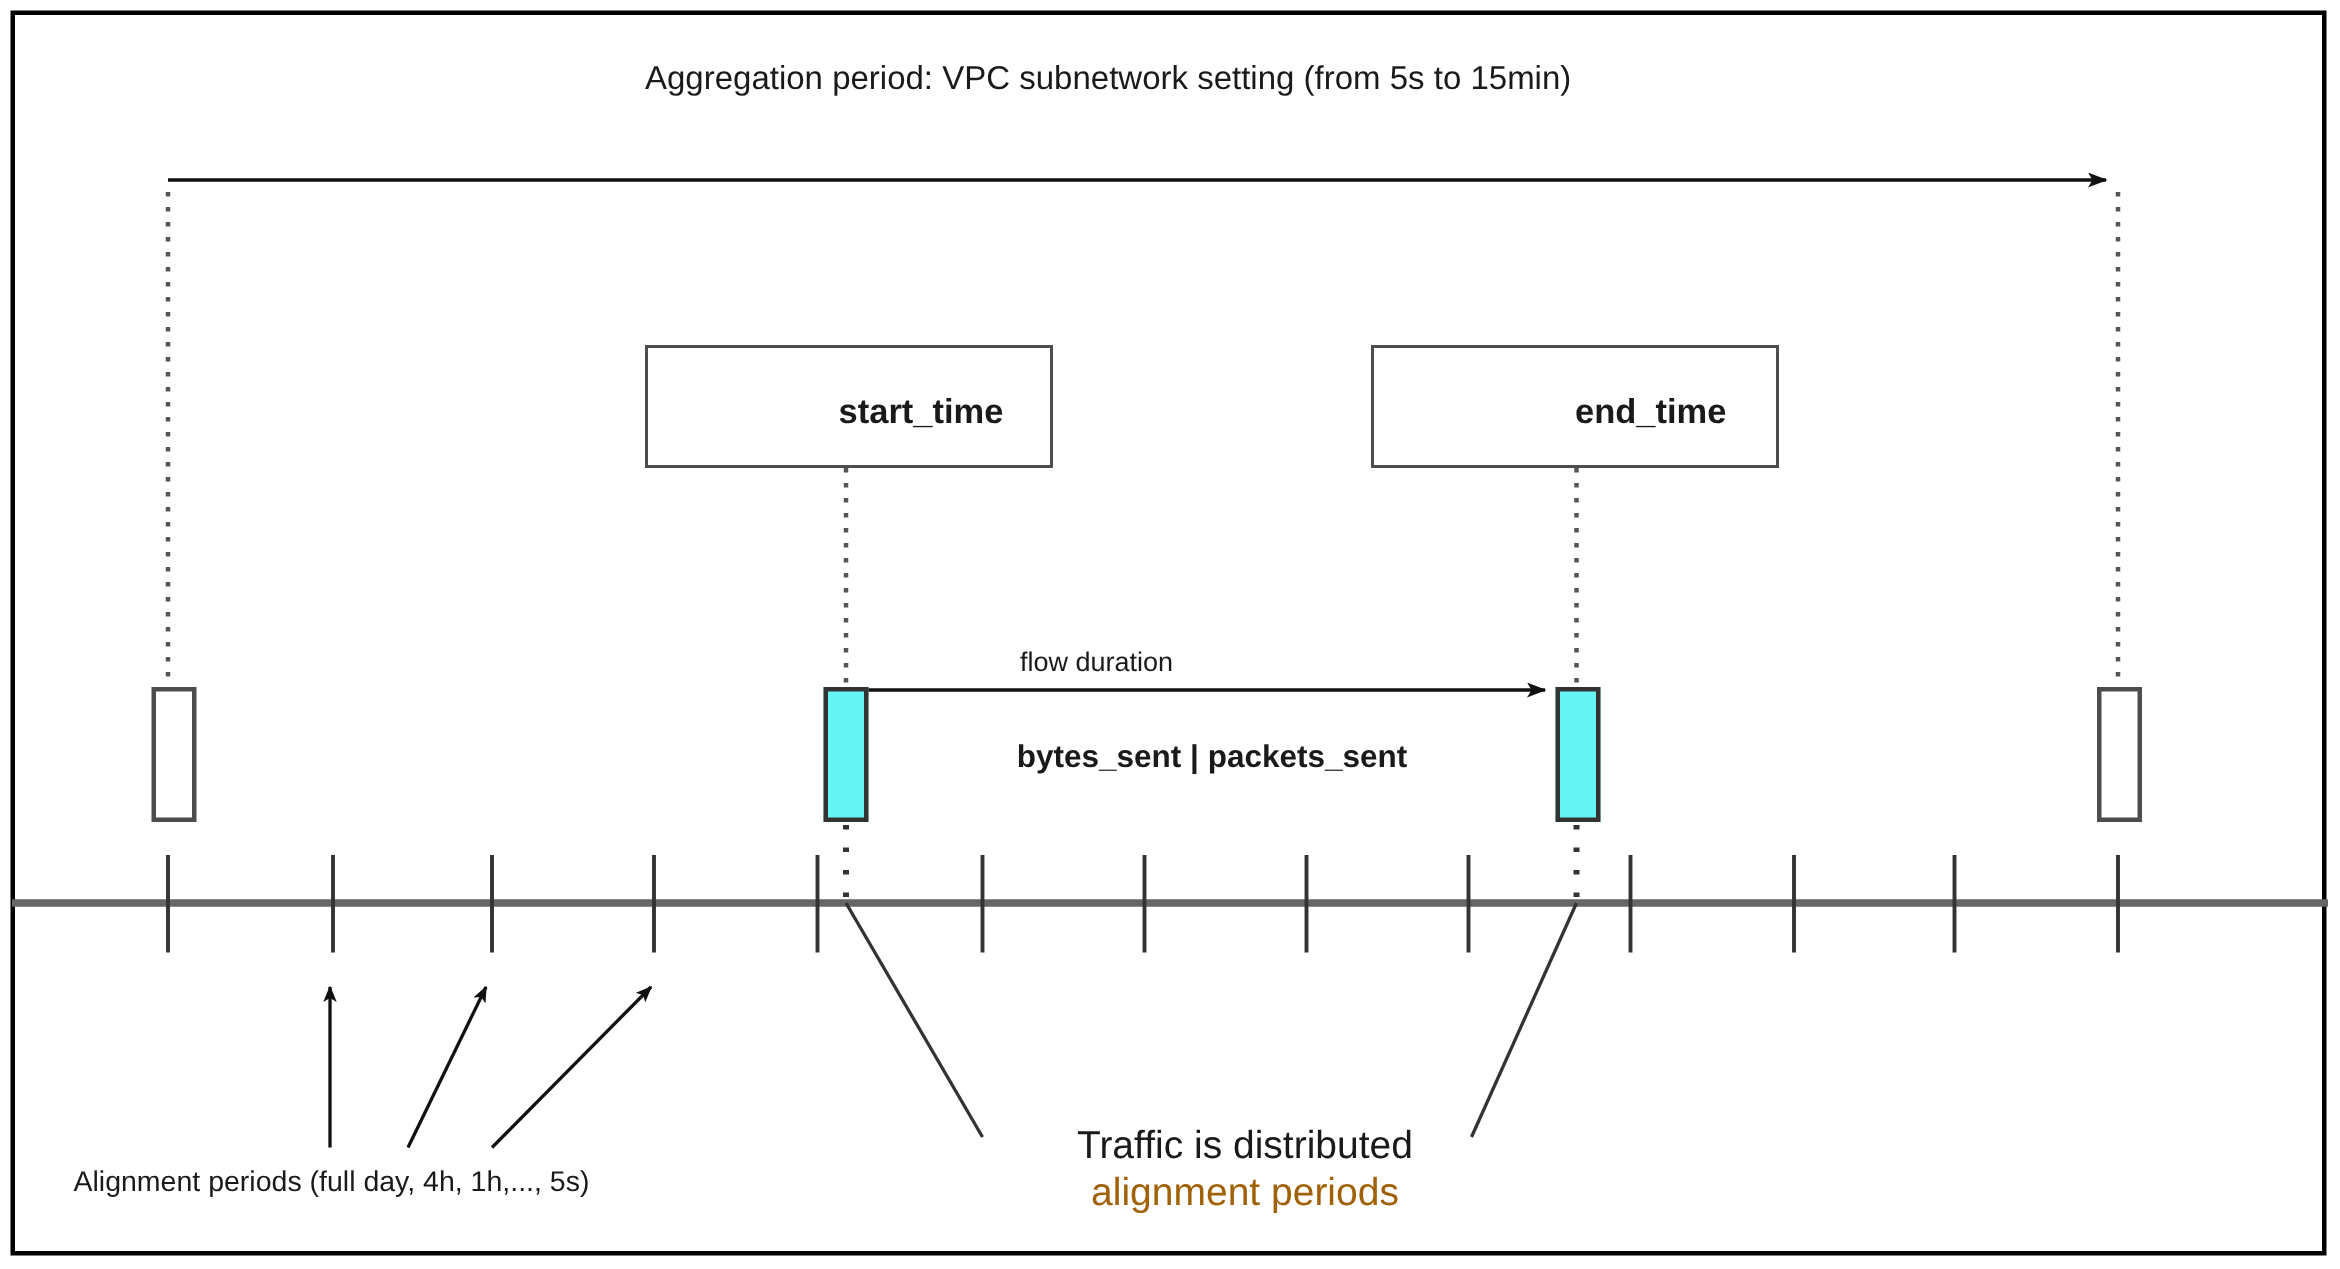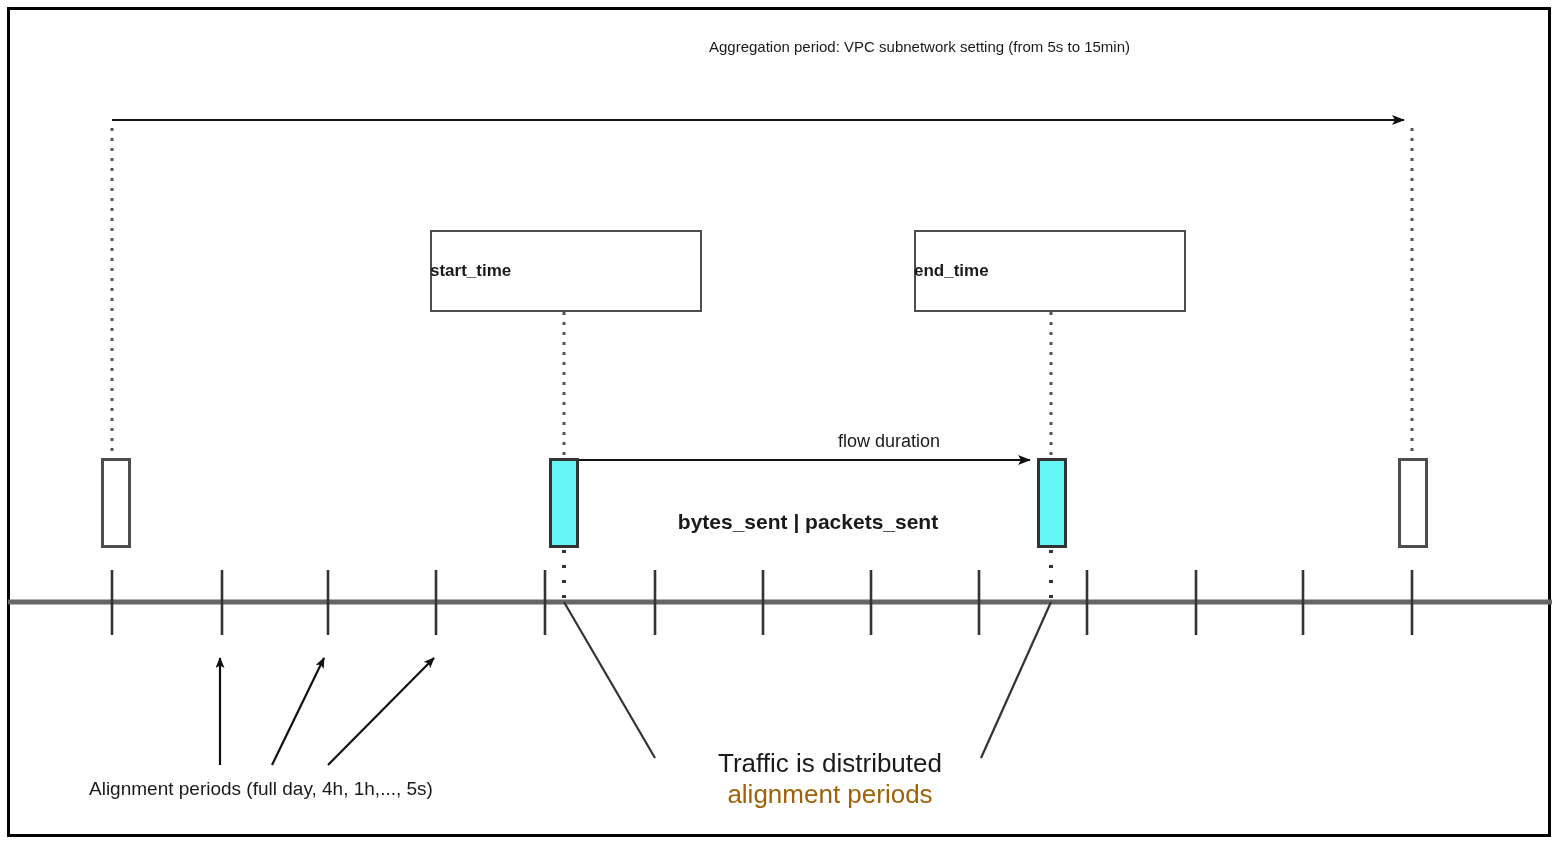--- a/index.html
+++ b/index.html
@@ -32,30 +32,32 @@
     width: 1560px;
     height: 846px;
   }
   .lbl {
     position: absolute;
     color: #1a1a1a;
     white-space: pre;
     line-height: 1.25;
   }
   .title-lbl {
-    font-size: 15px;
-    text-align: right;
+    font-size: 22px;
+    text-align: left;
   }
   .box-lbl {
-    font-size: 17px;
+    font-size: 23px;
     font-weight: bold;
+    text-align: center;
+    padding-left: 48px;
   }
   .flow-lbl {
     font-size: 18px;
-    text-align: right;
+    text-align: left;
   }
   .metric-lbl {
     font-size: 21px;
     font-weight: bold;
     text-align: center;
   }
   .note-lbl {
     font-size: 26px;
     text-align: center;
   }
@@ -147,21 +149,21 @@
   <div class="nodebox" style="left:914px; top:230px; width:272px; height:82px;"></div>
   <div class="lbl box-lbl" style="left:914px; top:260px; width:277px;">end_time</div>
 
   <div class="slot" style="left:101px; top:458px; width:30px; height:90px;"></div>
   <div class="slot cyan" style="left:549px; top:458px; width:30px; height:90px;"></div>
   <div class="slot cyan" style="left:1037px; top:458px; width:30px; height:90px;"></div>
   <div class="slot" style="left:1398px; top:458px; width:30px; height:90px;"></div>
 
   <div class="lbl flow-lbl" style="left:680px; top:430px; width:260px;">flow duration</div>
 
-  <div class="lbl metric-lbl" style="left:608px; top:509px; width:400px;">bytes_sent | packets_sent</div>
+  <div class="lbl metric-lbl" style="left:608px; top:492px; width:400px;">bytes_sent | packets_sent</div>
 
-  <div class="lbl align-lbl" style="left:49px; top:777px; width:560px;margin-left:40px;">Alignment periods (full day, 4h, 1h,..., 5s)</div>
+  <div class="lbl align-lbl" style="left:49px; top:777px; width:560px;">Alignment periods (full day, 4h, 1h,..., 5s)</div>
 
   <div style="position:absolute; left:690px; top:748px; width:280px;">
     <div class="note-lbl" style="position:static; color:#1a1a1a;">Traffic is distributed</div>
     <div class="note-lbl" style="position:static; color:#a16207;">alignment periods</div>
   </div>
 </div>
 
 </body></html>

